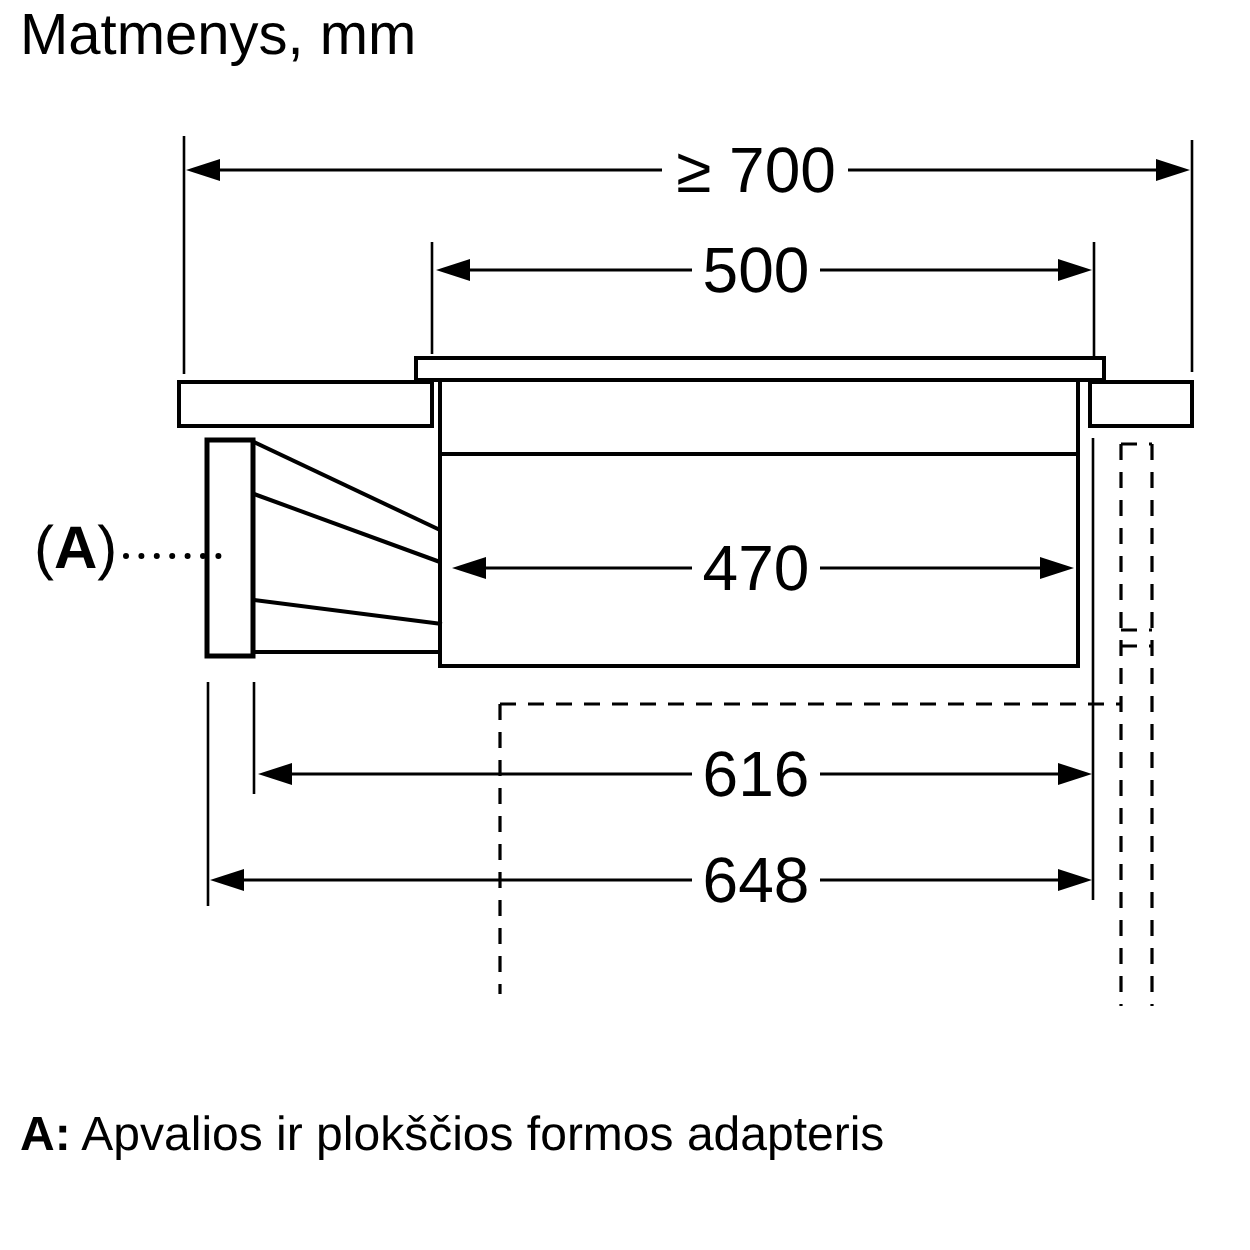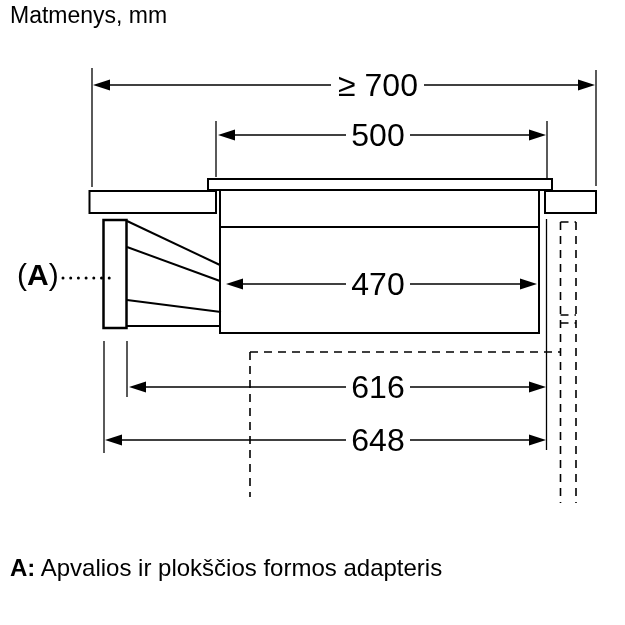--- a/index.html
+++ b/index.html
@@ -6,21 +6,21 @@
   body {
     width: 625px; height: 625px;
     background: #ffffff;
     font-family: "Liberation Sans", sans-serif;
     color: #000;
     position: relative;
     overflow: hidden;
   }
   .page-title {
     position: absolute; left: 10px; top: 4px;
-    font-size: 23px; line-height: 1; color: #000;
+    font-size: 29px; line-height: 1; color: #000;
     white-space: nowrap;
   }
   .footnote {
     position: absolute; left: 10px; top: 556px;
     font-size: 24px; line-height: 1; color: #000;
     white-space: nowrap;
   }
   .footnote .fn-label { font-weight: bold; }
   .part-callout {
     position: absolute; left: 17px; top: 260px;

